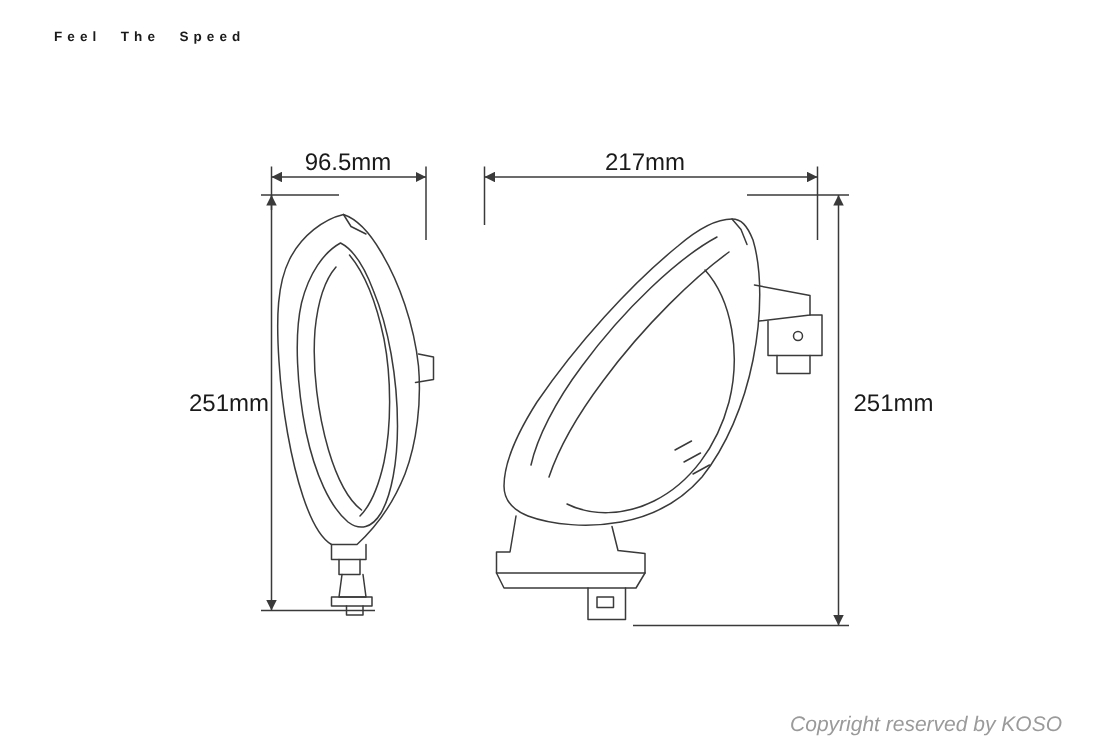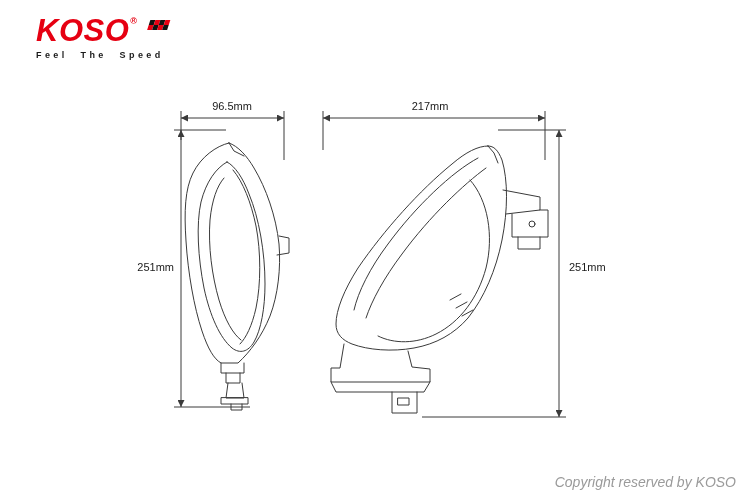--- a/index.html
+++ b/index.html
@@ -18,53 +18,37 @@
   .reg { font-size: 9px; font-weight: bold; color: #e60012; margin: 1px 3px 0 1px; }
   .flag { margin-top: 3px; margin-left: 2px; }
   .tagline {
     margin-top: 4px; font-size: 9px; font-weight: bold; color: #1a1a1a;
     letter-spacing: 3.4px; word-spacing: 7px; white-space: nowrap;
   }
 
   
   .drawing-svg { position: absolute; left: 0; top: 0; }
 
-  .dim-label { position: absolute; font-size: 11px; color: #1a1a1a; white-space: nowrap; }
+  .dim-label { position: absolute; font-size: 16px; color: #1a1a1a; white-space: nowrap; }
   .dim-left-width   { left: 198px; top: 100px; width: 68px; text-align: center; }
   .dim-left-height  { left: 126px; top: 261px; width: 48px; text-align: right; }
   .dim-right-width  { left: 396px; top: 100px; width: 68px; text-align: center; }
   .dim-right-height { left: 569px; top: 261px; width: 60px; text-align: left; }
 
   .copyright {
-    position: absolute; right: 4px; bottom: 10px;
+    position: absolute; right: 32px; bottom: 10px;
     font-size: 14px; font-style: italic; color: #9a9a9a;
   }
 </style>
 </head>
 <body>
 
 <div class="page">
 
   <header class="logo">
-    <div class="logo-row">
-      <span class="brand">KOSO</span>
-      <span class="reg">®</span>
-      <svg class="flag" width="36" height="20" viewBox="0 0 36 20">
-        <g transform="skewX(-18) translate(9,0)">
-          <rect x="0" y="2" width="5" height="5" fill="#111111"></rect>
-          <rect x="5" y="2" width="5" height="5" fill="#e60012"></rect>
-          <rect x="10" y="2" width="5" height="5" fill="#111111"></rect>
-          <rect x="15" y="2" width="5" height="5" fill="#e60012"></rect>
-          <rect x="0" y="7" width="5" height="5" fill="#e60012"></rect>
-          <rect x="5" y="7" width="5" height="5" fill="#111111"></rect>
-          <rect x="10" y="7" width="5" height="5" fill="#e60012"></rect>
-          <rect x="15" y="7" width="5" height="5" fill="#111111"></rect>
-        </g>
-      </svg>
-    </div>
     <div class="tagline">Feel The Speed</div>
   </header>
 
   <svg class="drawing-svg" width="740" height="500" viewBox="0 0 740 500">
     <defs>
       <marker id="arr" viewBox="0 0 10 10" refX="10" refY="5" markerWidth="7" markerHeight="7" orient="auto-start-reverse">
         <path d="M0,0 L10,5 L0,10 z" fill="#3a3a3a"></path>
       </marker>
     </defs>
 

